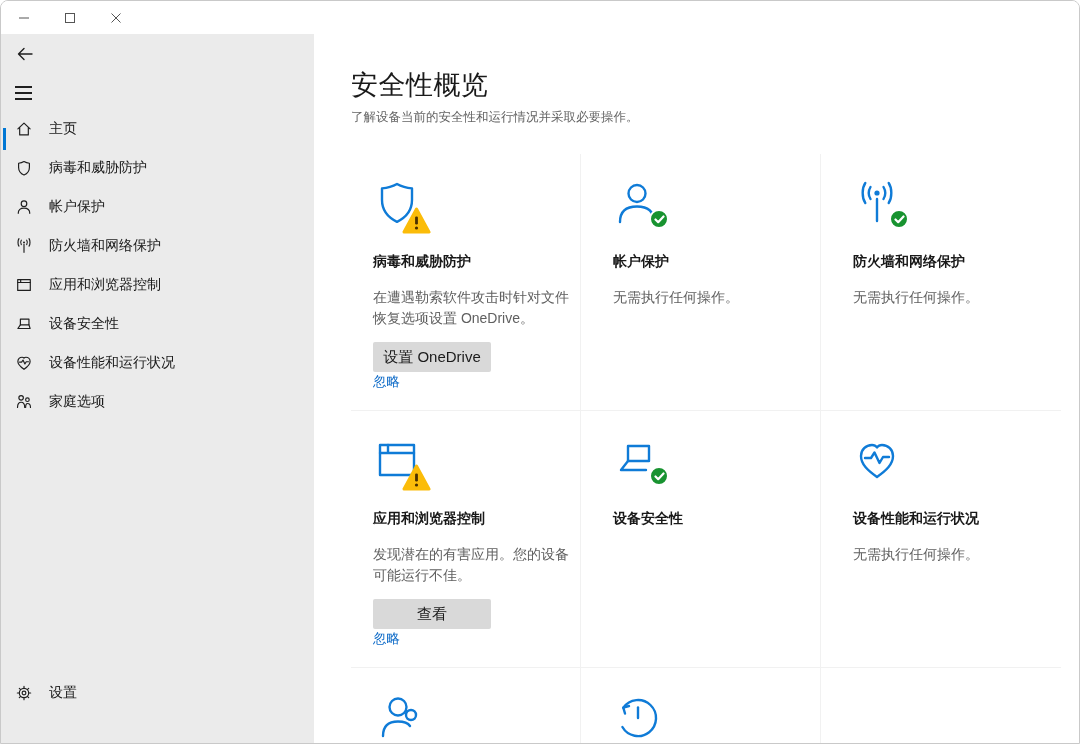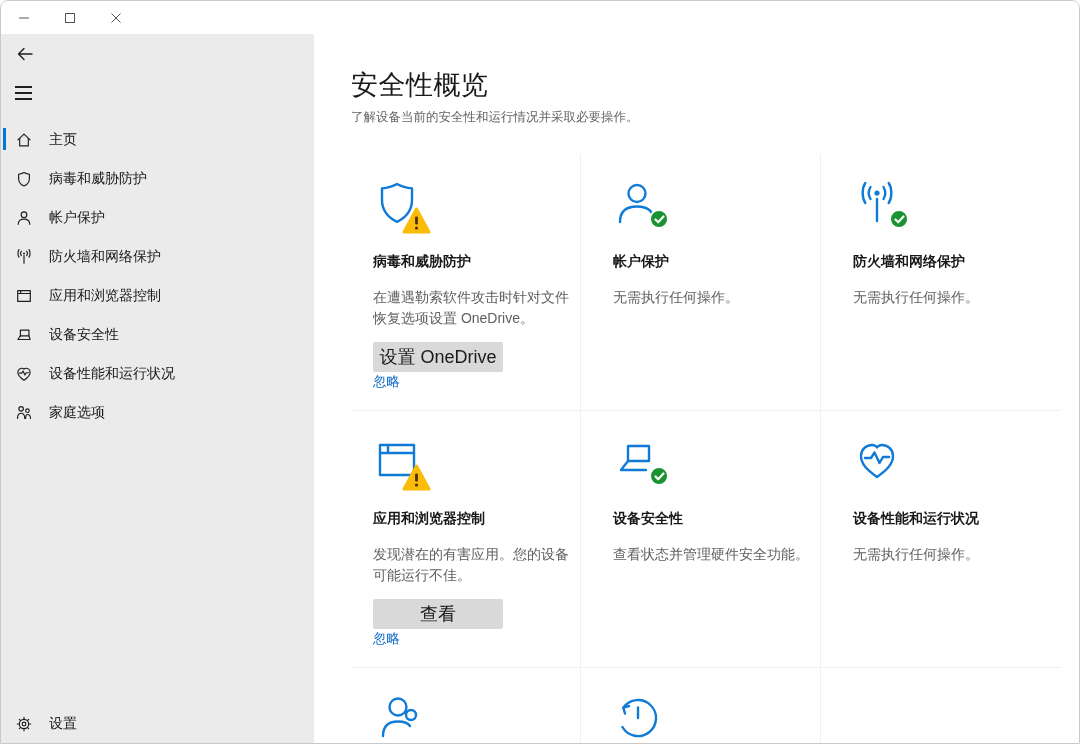--- a/index.html
+++ b/index.html
@@ -17,25 +17,25 @@
   
   .app { flex:1; display:flex; min-height:0; }
 
   
   .sidebar { width:313px; flex:0 0 313px; background:#ebebeb; position:relative; padding-top:10px; }
   .icon-btn { background:transparent; border:none; display:flex; align-items:center; padding:0 0 0 14px; height:20px; }
   .menu-btn { margin-top:20px; height:18px; }
   .burger { display:flex; flex-direction:column; gap:4.5px; }
   .burger span { display:block; width:17px; height:1.7px; background:#1f1f1f; }
   .nav { margin-top:18px; }
-  .nav-item { height:39px; display:flex; align-items:center; gap:16px; padding-left:14px; position:relative; cursor:default; }
+  .nav-item { height:39px; display:flex; align-items:flex-start; gap:16px; padding-left:14px; position:relative; cursor:default; }
   .nav-item .nav-ico { width:18px; height:18px; flex:0 0 18px; display:flex; align-items:center; justify-content:center; }
   .nav-label { font-size:14px; color:#191919; }
   .nav-item.selected::before { content:""; position:absolute; left:2px; top:8px; width:3px; height:22px; background:#0077d4; }
-  .settings-item { position:absolute; bottom:0; left:0; right:0; }
+  .settings-item { position:absolute; bottom:20px; left:0; right:0; }
   .side-svg { stroke:#1f1f1f; fill:none; stroke-width:1.3; stroke-linecap:round; stroke-linejoin:round; }
 
   
   .main { flex:1; background:#fff; padding-left:37px; overflow:hidden; }
   .page-title { margin-top:33px; font-size:27px; font-weight:400; color:#1a1a1a; letter-spacing:0.5px; }
   .page-subtitle { margin-top:6px; font-size:12.5px; color:#636363; }
 
   .grid { margin-top:28px; display:grid; grid-template-columns:230px 240px 240px; width:710px; }
   .cell { height:257px; padding-left:32px; position:relative; }
   .cell:nth-child(3n+1) { padding-left:22px; }
@@ -44,21 +44,21 @@
   .cell.r3 { height:200px; }
 
   .tile-icon { margin-top:25px; width:48px; height:48px; position:relative; }
   .tile-svg { stroke:#0f7bd7; fill:none; stroke-width:2.4; stroke-linecap:round; stroke-linejoin:round; }
   .badge { position:absolute; }
   .badge-ok { right:-8px; bottom:-2px; width:20px; height:20px; background:#189330; border:2px solid #fff; border-radius:50%; display:flex; align-items:center; justify-content:center; }
   .badge-warn { right:-10px; bottom:-7px; width:29px; height:27px; }
 
   .tile-title { margin-top:26px; font-size:14px; font-weight:700; color:#191919; }
   .tile-desc { margin-top:16px; font-size:14px; line-height:21px; color:#606060; max-width:198px; }
-  .tile-btn { display:block; margin-top:13px; width:130px; height:30px; background:#d9d9d9; border:none; border-radius:2px; font-size:18px; color:#1b1b1b; font-family:inherit; cursor:default; }
+  .tile-btn { display:block; margin-top:13px; width:118px; height:30px; background:#d9d9d9; border:none; border-radius:2px; font-size:15px; color:#1b1b1b; font-family:inherit; cursor:default; }
   .tile-link-row { }
   .tile-link { font-size:13.5px; color:#0b69c7; text-decoration:none; cursor:pointer; }
 </style>
 </head>
 <body>
 
 <div class="window">
 
   <div class="titlebar">
     <div class="win-controls">
@@ -273,21 +273,20 @@
                 <rect x="15" y="10" width="21" height="15"></rect>
                 <path d="M8 34 L15 25 M8 34 H33"></path>
               </svg>
             <span class="badge badge-ok">
                 <svg width="11" height="9" viewBox="0 0 11 9">
                   <path d="M1.5 4.5 L4.2 7.2 L9.5 1.5" stroke="#fff" stroke-width="2.2" fill="none" stroke-linecap="round" stroke-linejoin="round"></path>
                 </svg>
               </span>
           </div>
           <div class="tile-title">设备安全性</div>
-          <div class="tile-desc">查看状态并管理硬件安全功能。</div>
         </div>
 
         <div class="cell r2">
           <div class="tile-icon">
             <svg class="tile-svg" width="48" height="48" viewBox="0 0 48 48">
                 <path d="M24 41 C15 34.5 8 28.5 8 20 C8 13.8 12.8 9 19 9 C21.2 9 23 10 24 11.4 C25 10 26.8 9 29 9 C35.2 9 40 13.8 40 20 C40 28.5 33 34.5 24 41 Z"></path>
                 <path d="M12 22 H18 L21.5 16.5 L26.5 27 L30 21 H36"></path>
               </svg>
           </div>
           <div class="tile-title">设备性能和运行状况</div>

